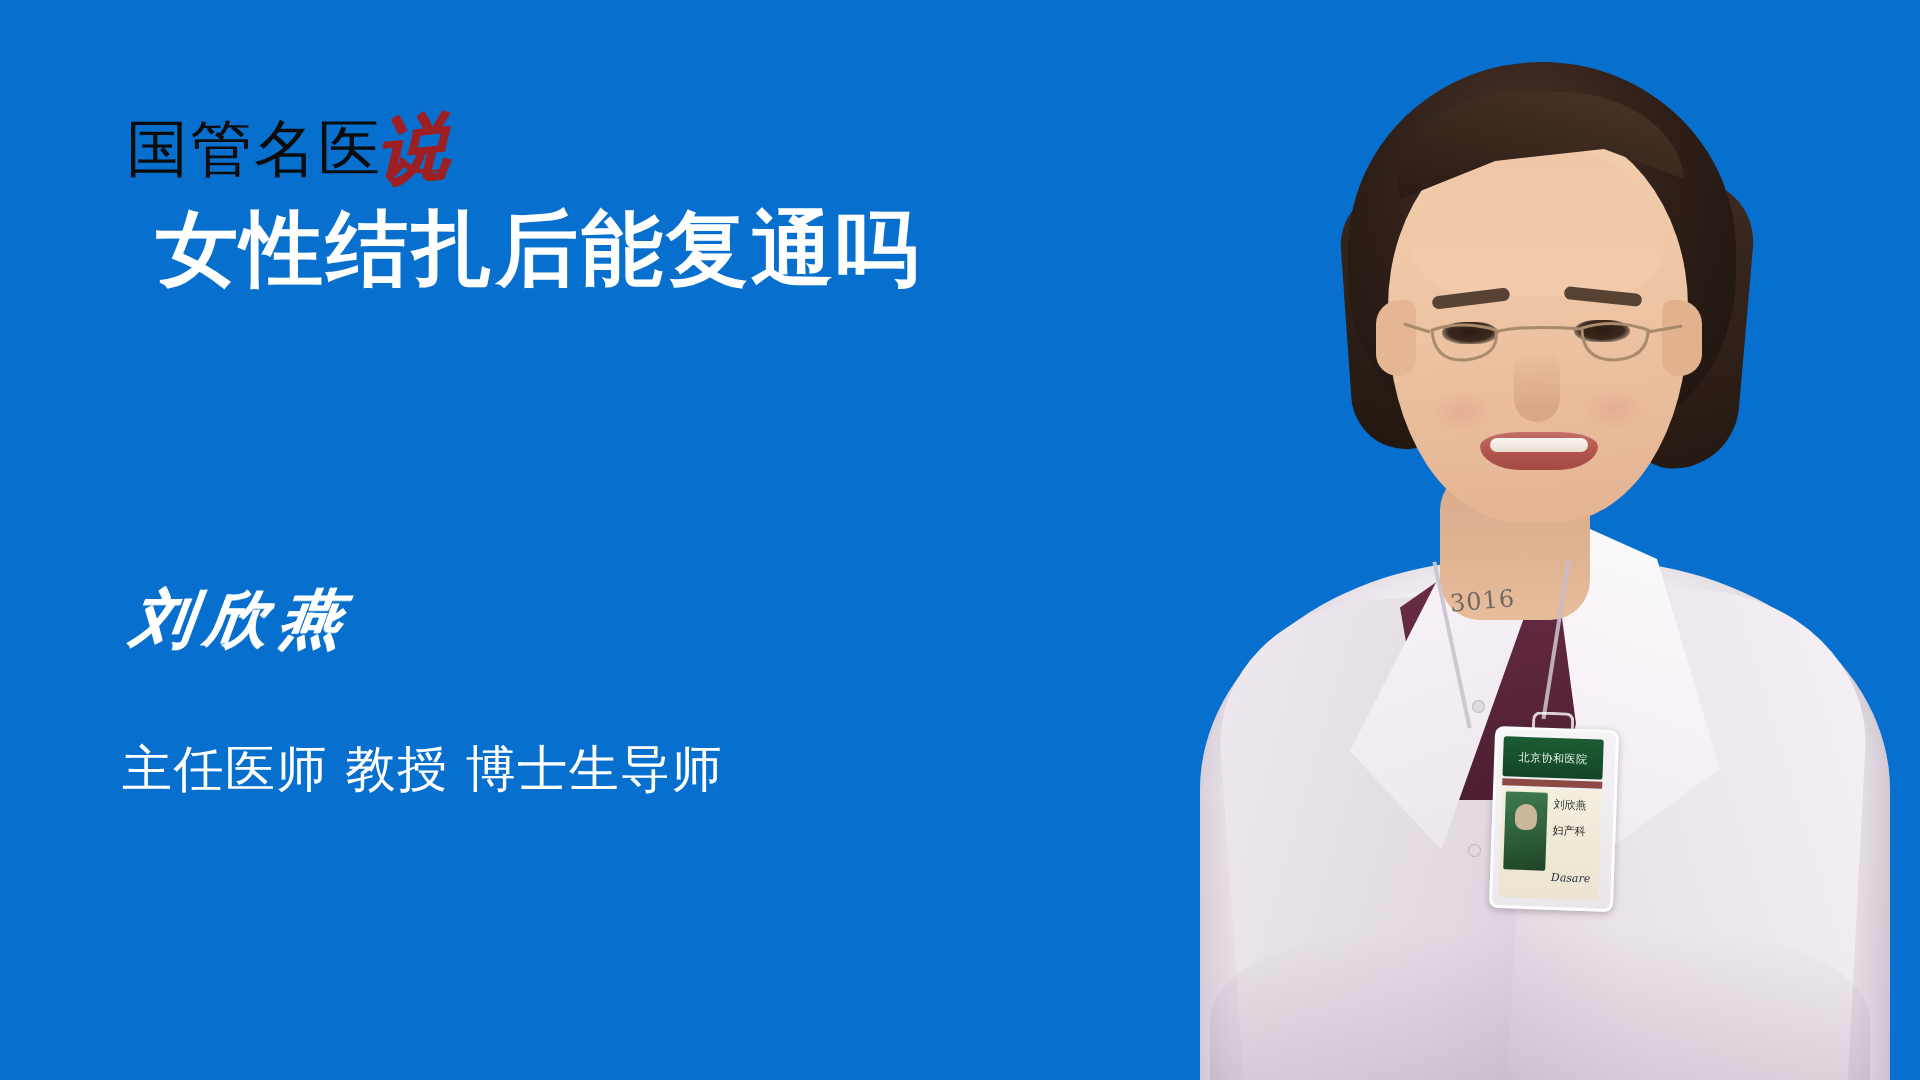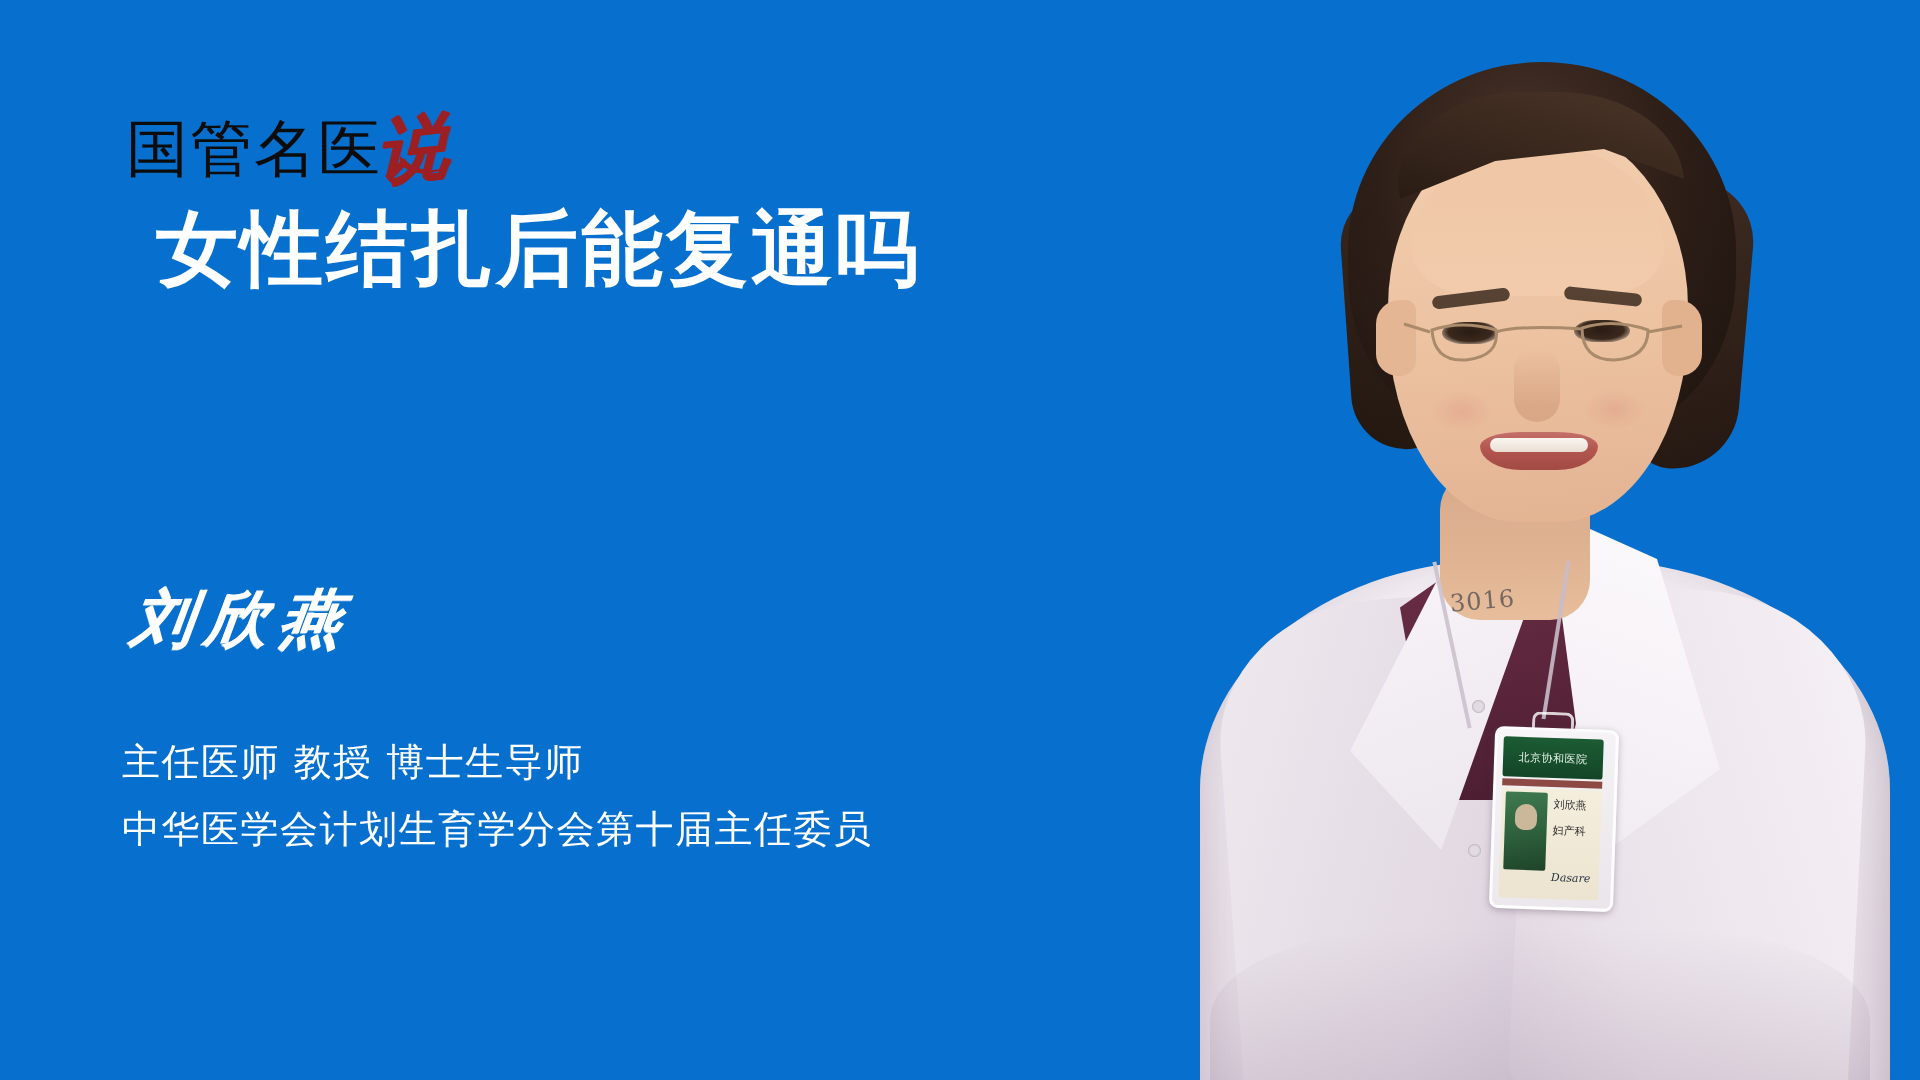--- a/index.html
+++ b/index.html
@@ -95,21 +95,21 @@
   
   .credentials {
     position: absolute;
     left: 122px;
     top: 740px;
     display: flex;
     flex-direction: column;
     gap: 22px;
   }
   .cred-line {
-    font-size: 38px;
+    font-size: 50px;
     line-height: 1.18;
     color: #ffffff;
     letter-spacing: 1.5px;
     white-space: nowrap;
     font-family: "DejaVu Sans", "Liberation Sans", sans-serif;
   }
 
   
   .portrait {
     position: absolute;
@@ -325,21 +325,20 @@
   <svg class="logo-swash" viewBox="0 0 60 30" xmlns="http://www.w3.org/2000/svg">
     <path d="M2 6 C 18 22, 40 26, 56 10 C 46 24, 18 30, 2 14 Z" fill="#9d1f22"></path>
   </svg>
 
   <div class="title">女性结扎后能复通吗</div>
 
   <div class="doctor-name">刘欣燕</div>
 
   <div class="credentials">
     <div class="cred-line">主任医师  教授  博士生导师</div>
-    <div class="cred-line">中华医学会计划生育学分会第十届主任委员</div>
   </div>
 
   <div class="portrait">
 
     <div class="p-layer coat"></div>
     <div class="p-layer coat-left-panel"></div>
     <div class="p-layer coat-right-panel"></div>
     <div class="p-layer collar-inner"></div>
     <div class="p-layer lapel-left"></div>
     <div class="p-layer lapel-right"></div>

